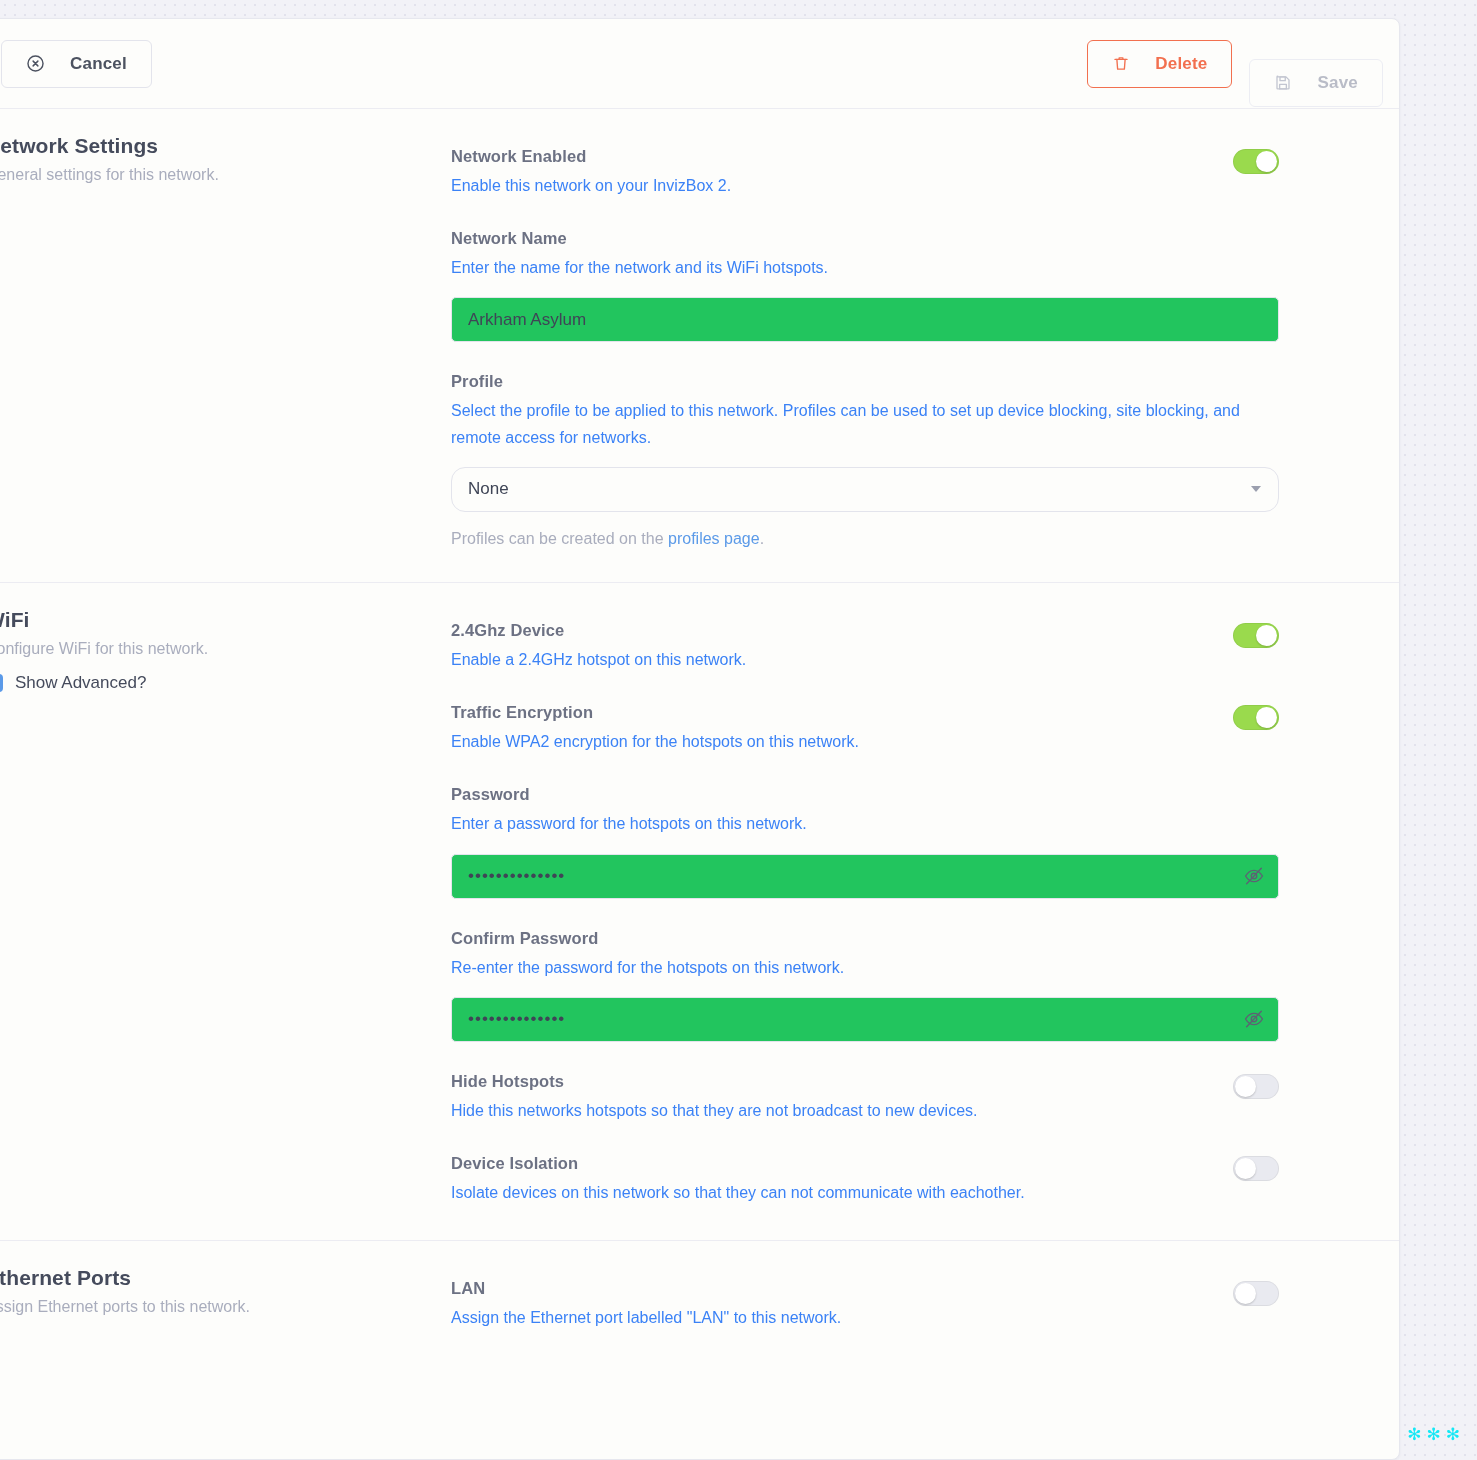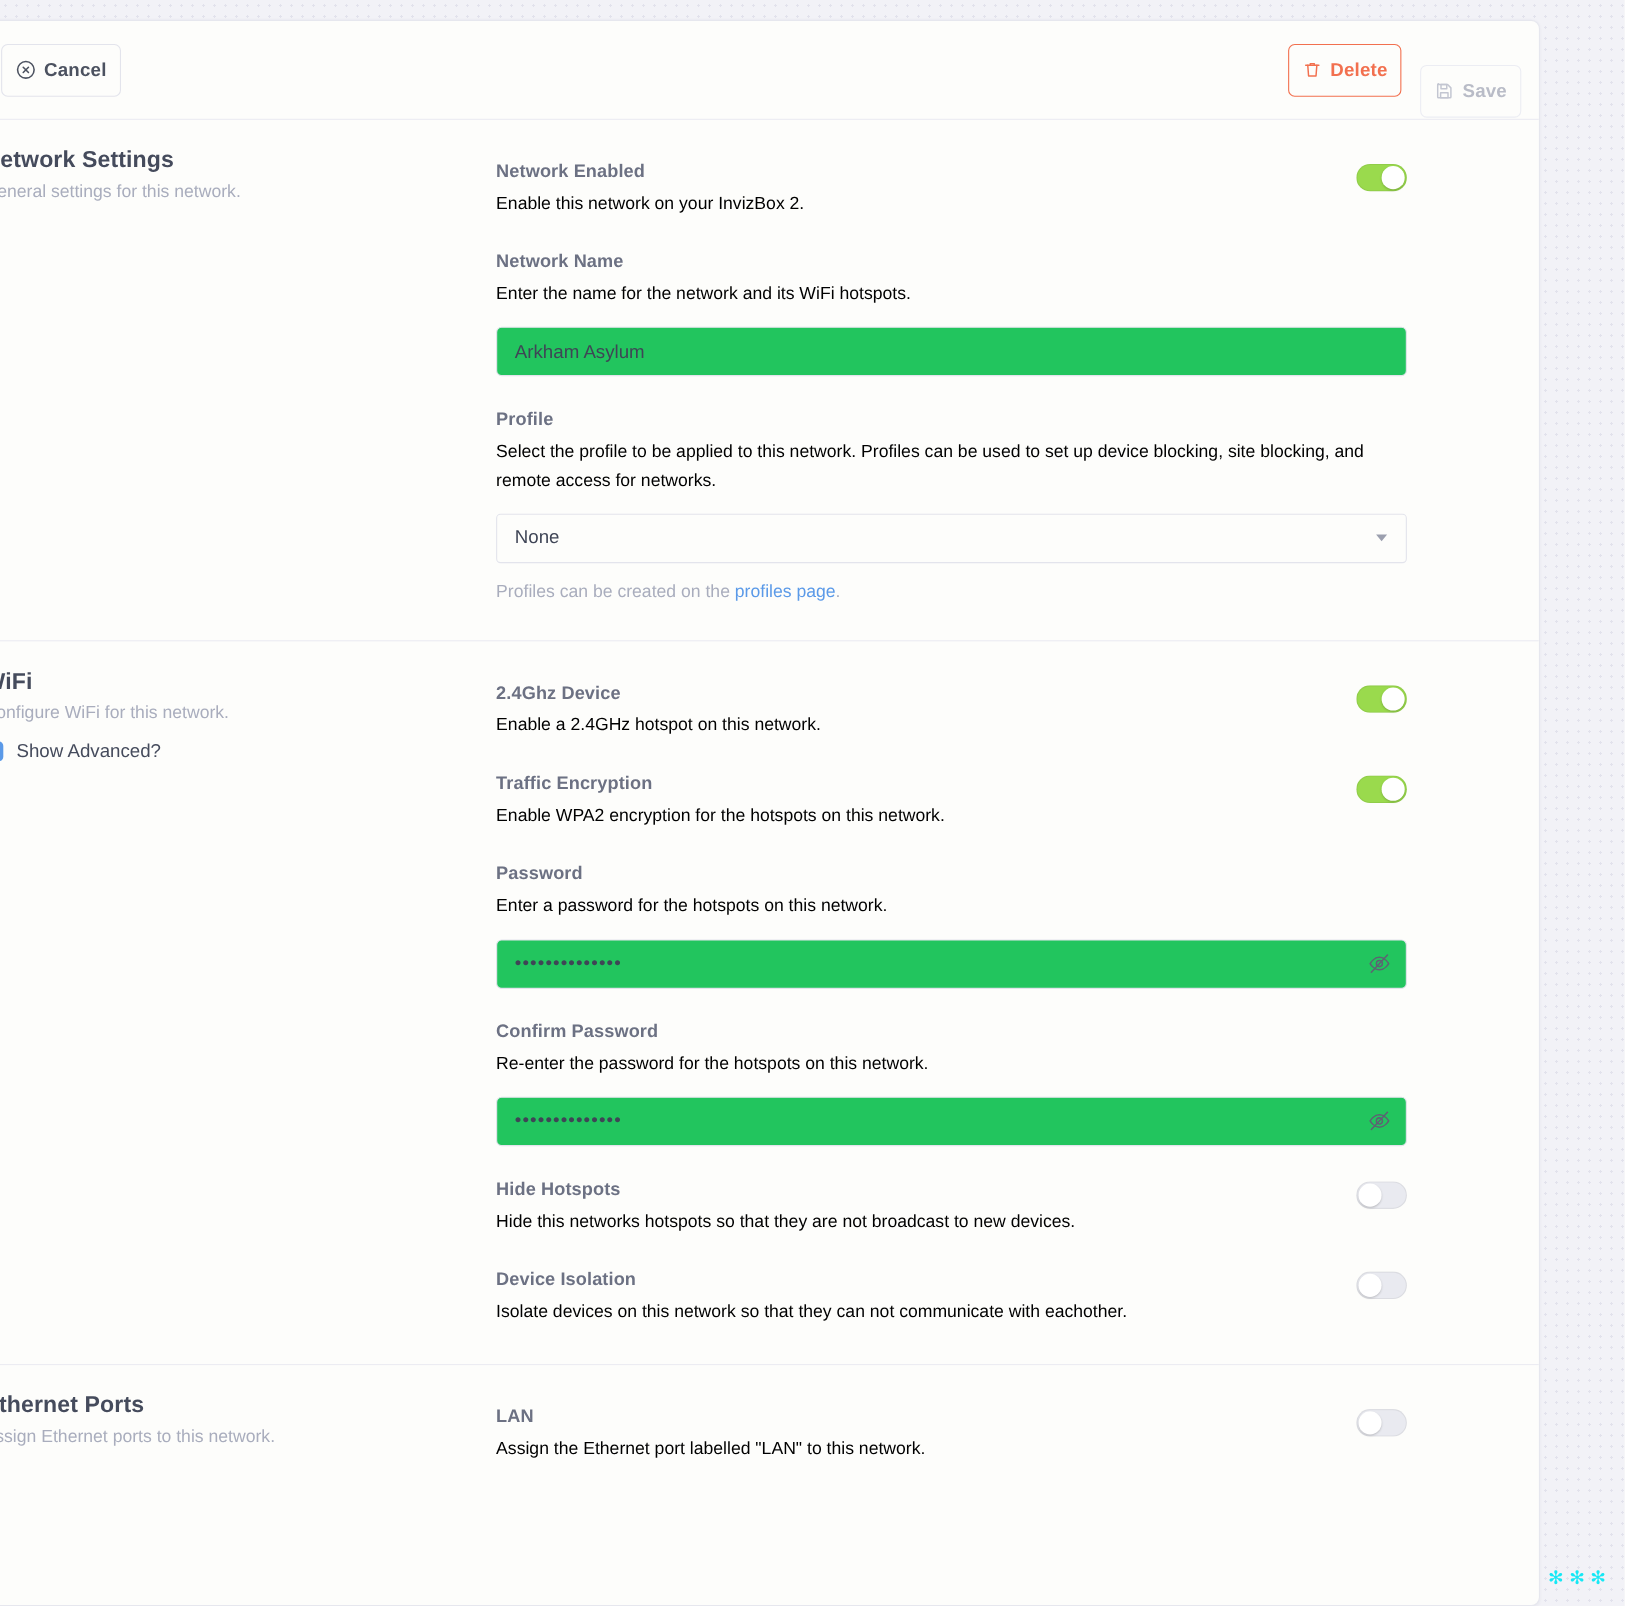--- a/index.html
+++ b/index.html
@@ -28,22 +28,22 @@
 
   
   .toolbar {
     height:90px;
     border-bottom:1px solid #ececf2;
     display:flex; align-items:center;
     padding:0 16px 0 16px;
     position:relative;
   }
   .btn {
-    display:inline-flex; align-items:center; gap:7px;
-    height:48px; padding:0 12px;
+    display:inline-flex; align-items:center; gap:25px;
+    height:48px; padding:0 24px;
     border-radius:6px; border:1px solid #e3e4ec;
     background:#fdfdfb;
     font-size:17px; font-weight:700; letter-spacing:.2px;
     color:#4c5260; cursor:pointer;
     font-family:"Liberation Sans", sans-serif;
   }
   .btn svg { display:block; }
   #cancel-btn { margin-left:0; }
   .right-group { margin-left:auto; display:flex; gap:17px; align-items:center;justify-content:flex-end; }
   #delete-btn { border:1.6px solid #f2704f; color:#f2704f; }
@@ -71,21 +71,21 @@
 
   
   .field { margin-bottom:30px; }
   .field:last-child { margin-bottom:0; }
   .field-head { display:flex; align-items:flex-start;margin-top:16px; }
   .field-text { flex:1; min-width:0; }
   .flabel {
     font-size:16.5px; font-weight:700; color:#6c7183;
     letter-spacing:.1px; margin-bottom:7px; display:block;
   }
-  .fdesc { font-size:16px; color:#000000; line-height:1.64; }
+  .fdesc { font-size:16px; color:#3b82f6; line-height:1.64; }
 
   
   .toggle {
     width:46px; height:25px; border-radius:14px;
     flex:none; margin-left:20px; margin-top:2px;
     position:relative; cursor:pointer;
     border:1px solid rgba(0,0,0,.06);
   }
   .toggle.on  { background:#9ada4d; }
   .toggle.off { background:#e9eaf0; }
@@ -111,21 +111,21 @@
   .text-input::placeholder { color:#b9bcc7; }
   .pw-input { padding-right:56px; letter-spacing:1px; }
   .eye-btn {
     position:absolute; right:14px; top:50%;
     transform:translateY(-50%);
     cursor:pointer; line-height:0;
   }
   .select-wrap { position:relative; margin-top:16px; }
   .select-box {
     width:100%; height:45px;
-    border:1px solid #e3e4ec; border-radius:4px;
+    border:1px solid #e3e4ec; border-radius:14px;
     background:#fdfdfb;
     display:flex; align-items:center;
     padding:0 16px; font-size:17px; color:#3f4556;
     cursor:pointer;
   }
   .caret {
     position:absolute; right:18px; top:50%;
     transform:translateY(-50%);
     width:0;height:0;
     border-left:5.5px solid transparent;

